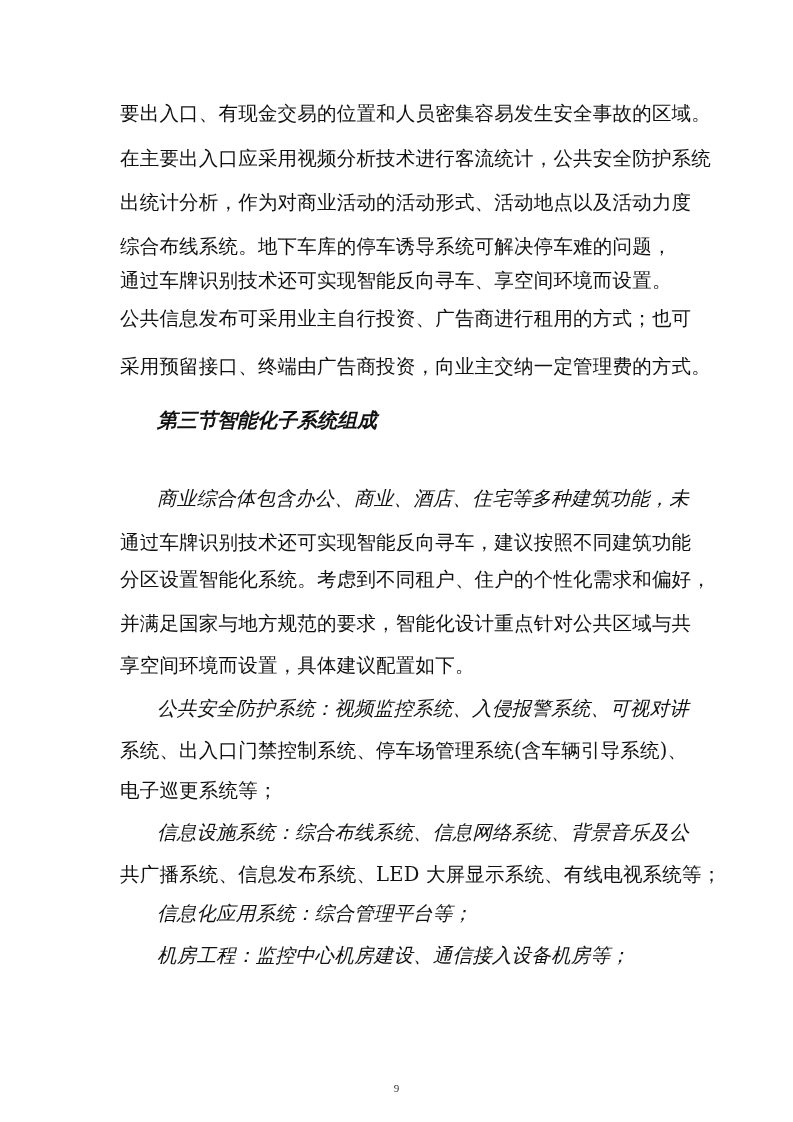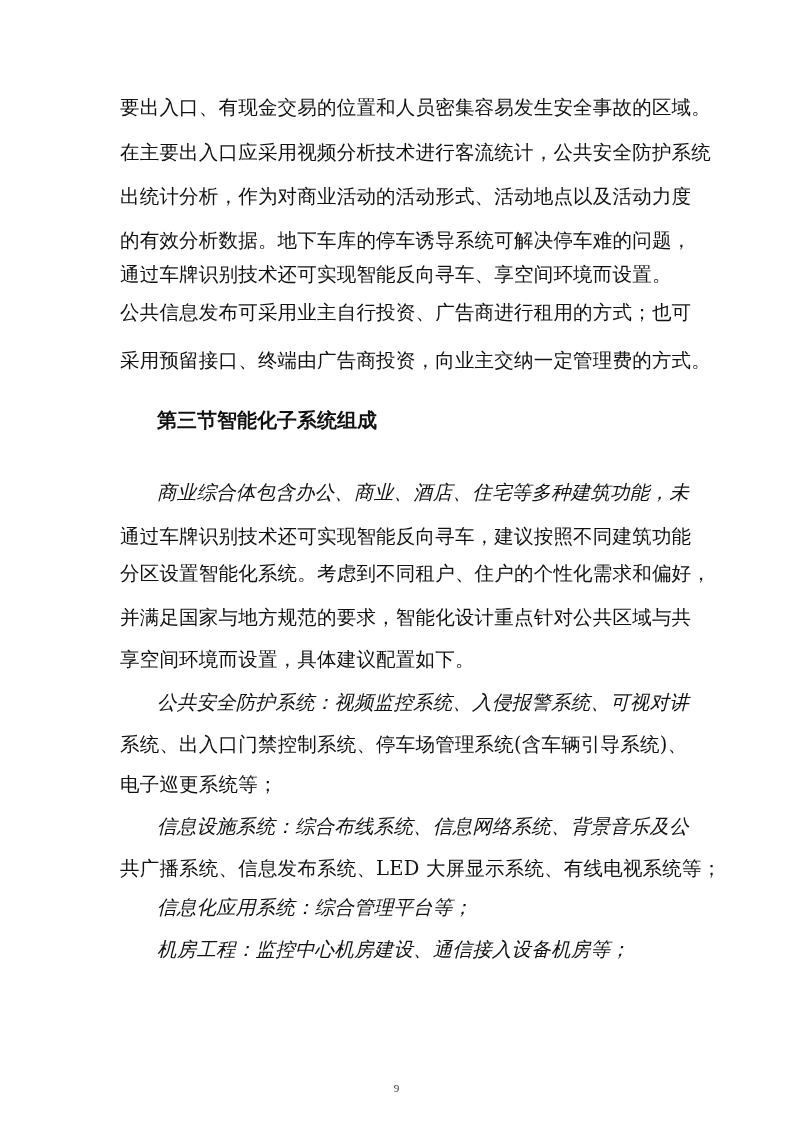--- a/index.html
+++ b/index.html
@@ -1,33 +1,33 @@
 <!DOCTYPE html>
 <html><head>
 <meta charset="utf-8">
 <style>
   html, body { margin: 0; padding: 0; background: #ffffff; }
   body { width: 793px; height: 1122px; position: relative; overflow: hidden;
          font-family: "DejaVu Serif", "Liberation Serif", serif; color: #111; }
   .line { position: absolute; left: 120px; font-size: 19.5px; line-height: 24px;
-          white-space: nowrap; letter-spacing: 0.2px; }
+          white-space: nowrap; letter-spacing: 0.2px; margin-top: 6px; }
   .indent { left: 157px; font-style: italic; }
   .heading { position: absolute; left: 157px; font-size: 20px; font-weight: bold;
-             font-family: "DejaVu Sans", "Liberation Sans", sans-serif; line-height: 24px; white-space: nowrap; }
+             font-family: "DejaVu Sans", "Liberation Sans", sans-serif; line-height: 24px; white-space: nowrap; font-style: italic; }
   .page-number { position: absolute; top: 1082px; left: 0; width: 793px; text-align: center;
                  font-size: 11px; font-family: "Liberation Serif", serif; color: #333; }
 </style>
 </head>
 <body>
 
 <div>
   <div class="line" style="top:96px">要出入口、有现金交易的位置和人员密集容易发生安全事故的区域。</div>
   <div class="line" style="top:141px">在主要出入口应采用视频分析技术进行客流统计，公共安全防护系统</div>
   <div class="line" style="top:185px">出统计分析，作为对商业活动的活动形式、活动地点以及活动力度</div>
-  <div class="line" style="top:229px">的有效分析数据。地下车库的停车诱导系统可解决停车难的问题，</div>
+  <div class="line" style="top:229px">综合布线系统。地下车库的停车诱导系统可解决停车难的问题，</div>
   <div class="line" style="top:263px">通过车牌识别技术还可实现智能反向寻车、享空间环境而设置。</div>
   <div class="line" style="top:301px">公共信息发布可采用业主自行投资、广告商进行租用的方式；也可</div>
   <div class="line" style="top:349px">采用预留接口、终端由广告商投资，向业主交纳一定管理费的方式。</div>
 
   <div class="heading" style="top:408px">第三节智能化子系统组成</div>
 
   <div class="line indent" style="top:481px">商业综合体包含办公、商业、酒店、住宅等多种建筑功能，未</div>
   <div class="line" style="top:525px">通过车牌识别技术还可实现智能反向寻车，建议按照不同建筑功能</div>
   <div class="line" style="top:562px">分区设置智能化系统。考虑到不同租户、住户的个性化需求和偏好，</div>
   <div class="line" style="top:606px">并满足国家与地方规范的要求，智能化设计重点针对公共区域与共</div>

